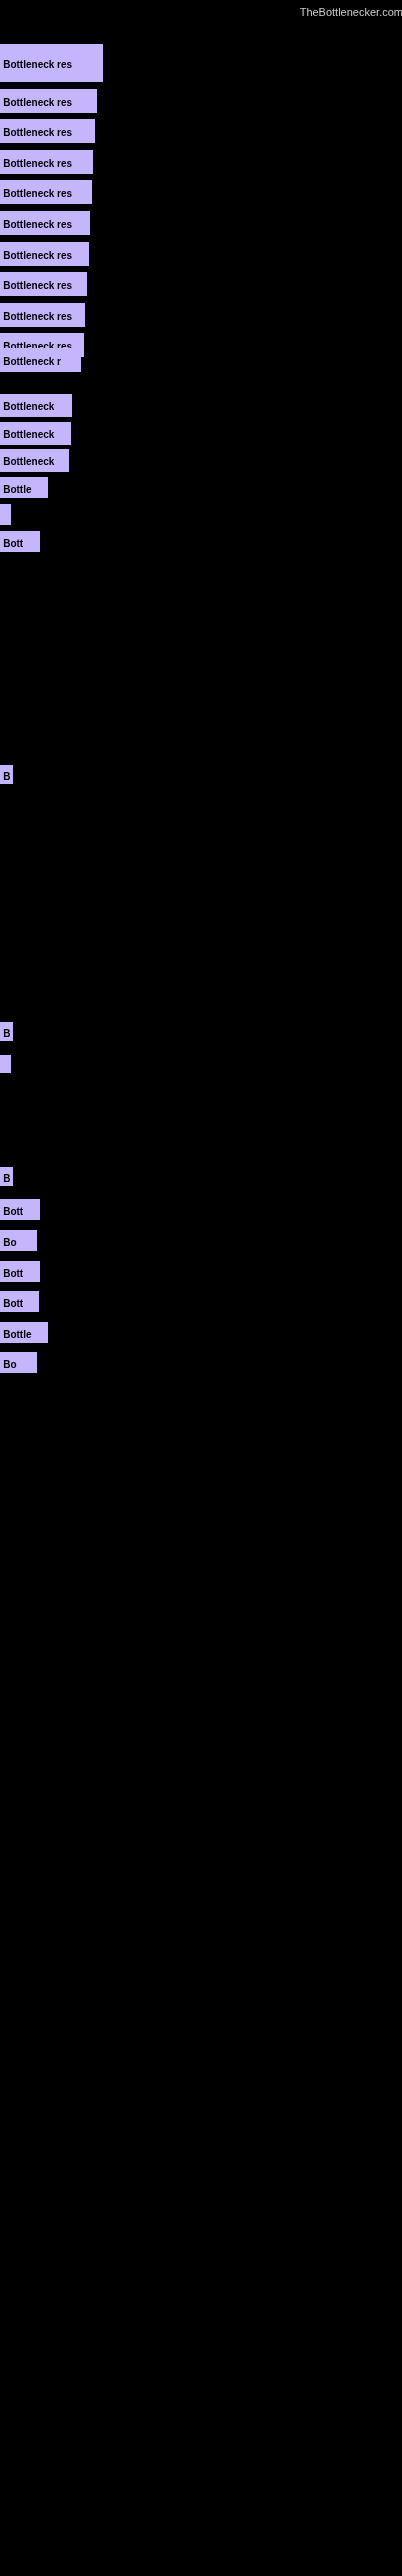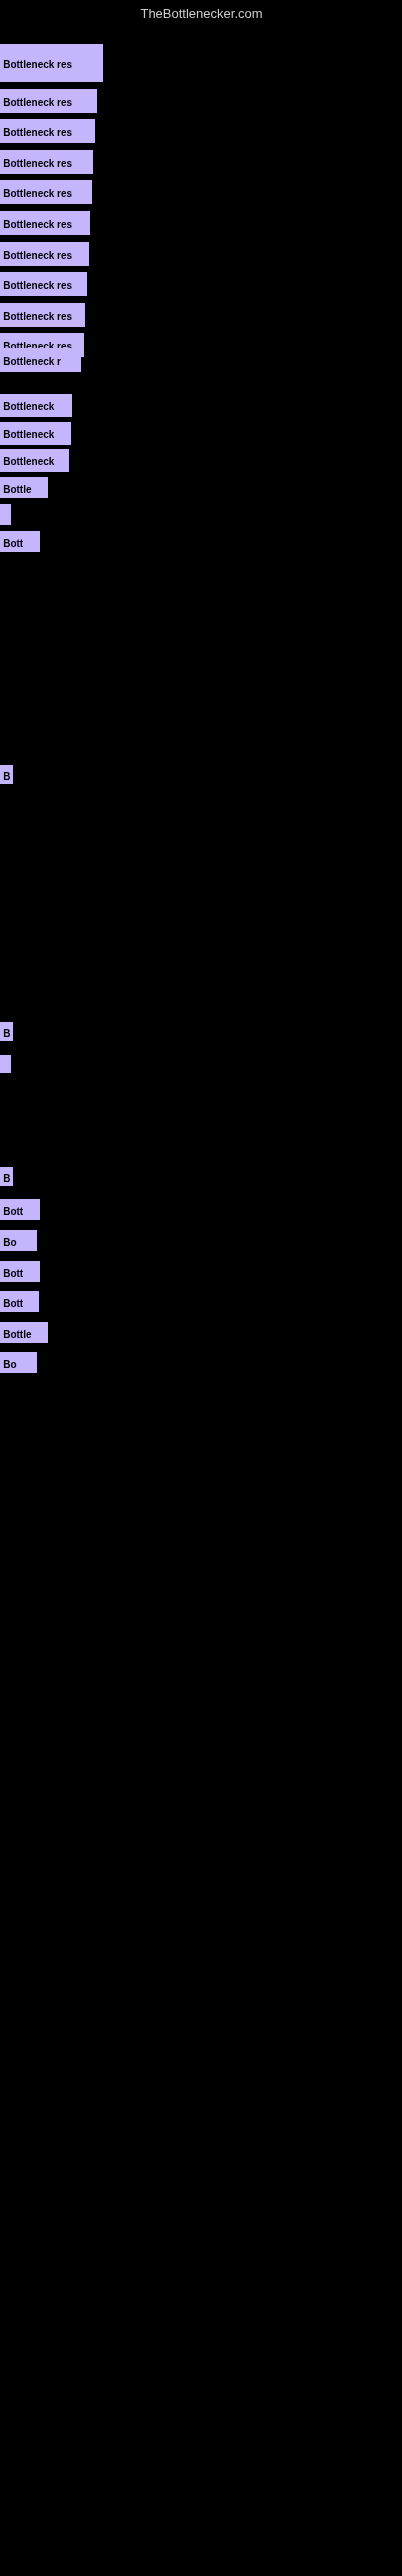--- a/index.html
+++ b/index.html
@@ -12,23 +12,23 @@
       width: 403px;
       min-height: 2576px;
       font-family: Arial, sans-serif;
       position: relative;
     }
     .site-title {
       position: absolute;
       top: 6.4px;
       left: 0;
       right: 0;
-      text-align: center;
+      text-align: right;
       color: #cccccc;
-      font-size: 13px;
+      font-size: 11px;
       font-weight: normal;
     }
     .bottleneck-item {
       position: absolute;
       left: 0;
       background-color: #c4b5fd;
       color: #000000;
       font-size: 10px;
       font-weight: bold;
       padding: 1.6px 3.2px;

